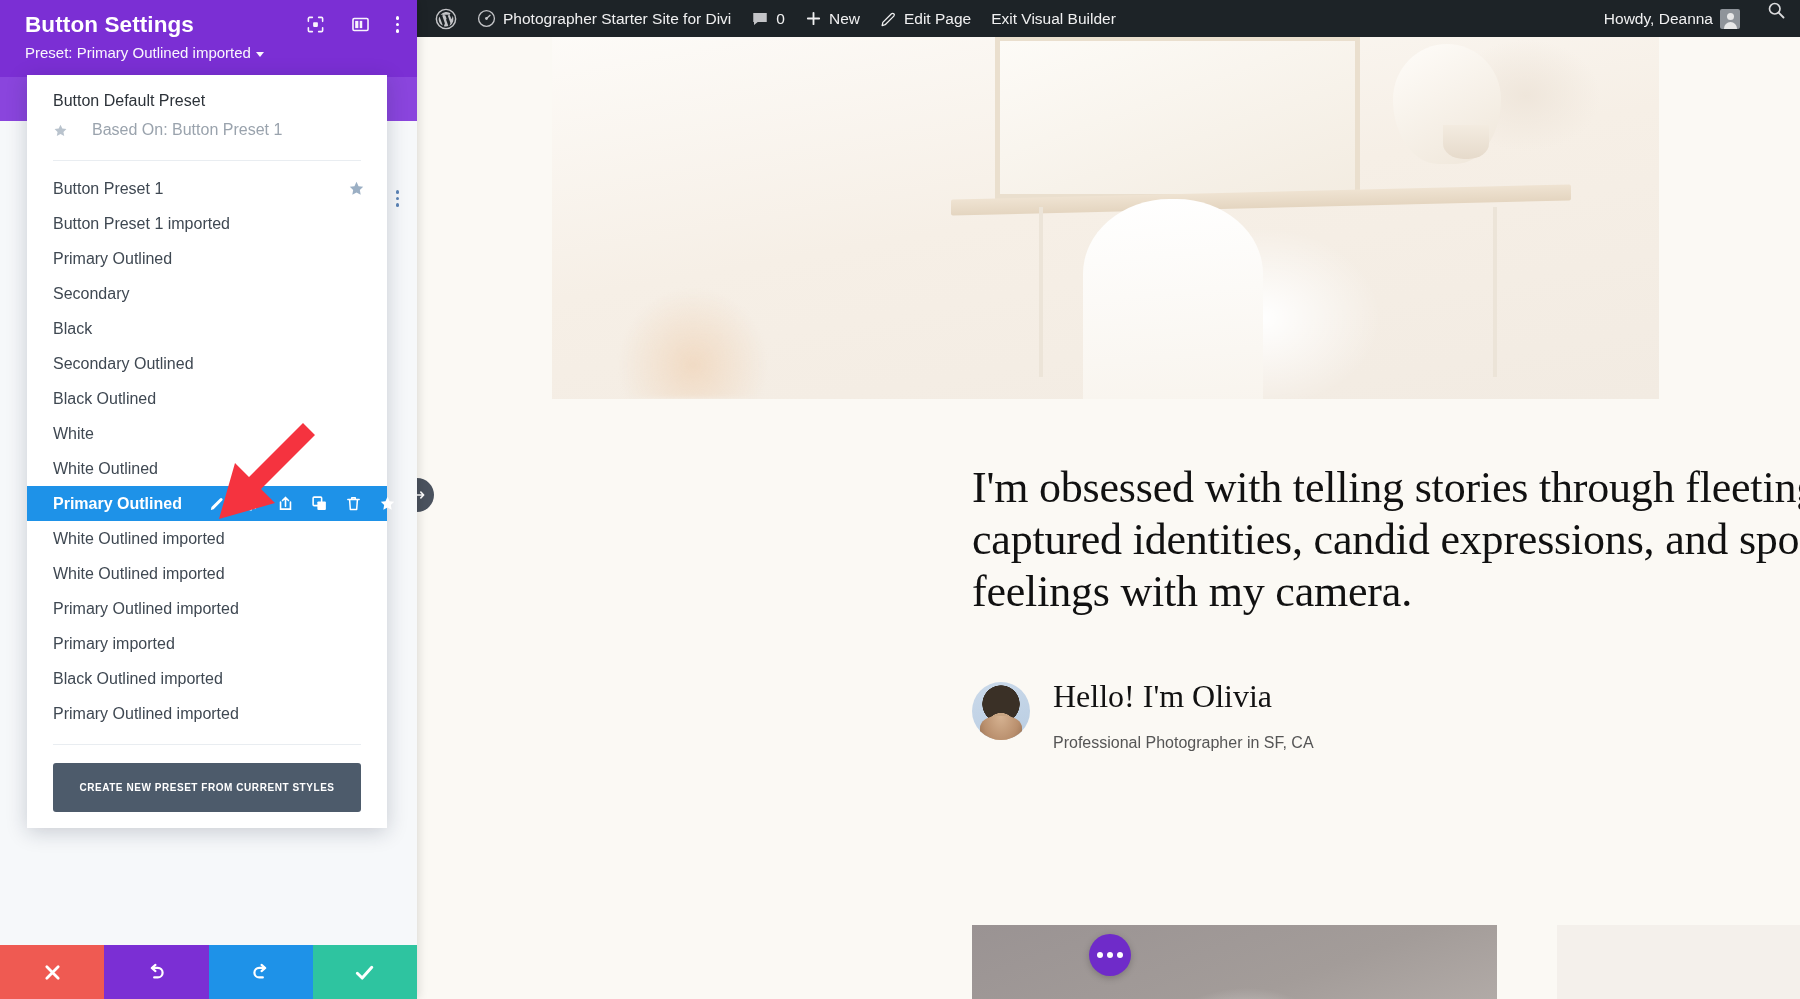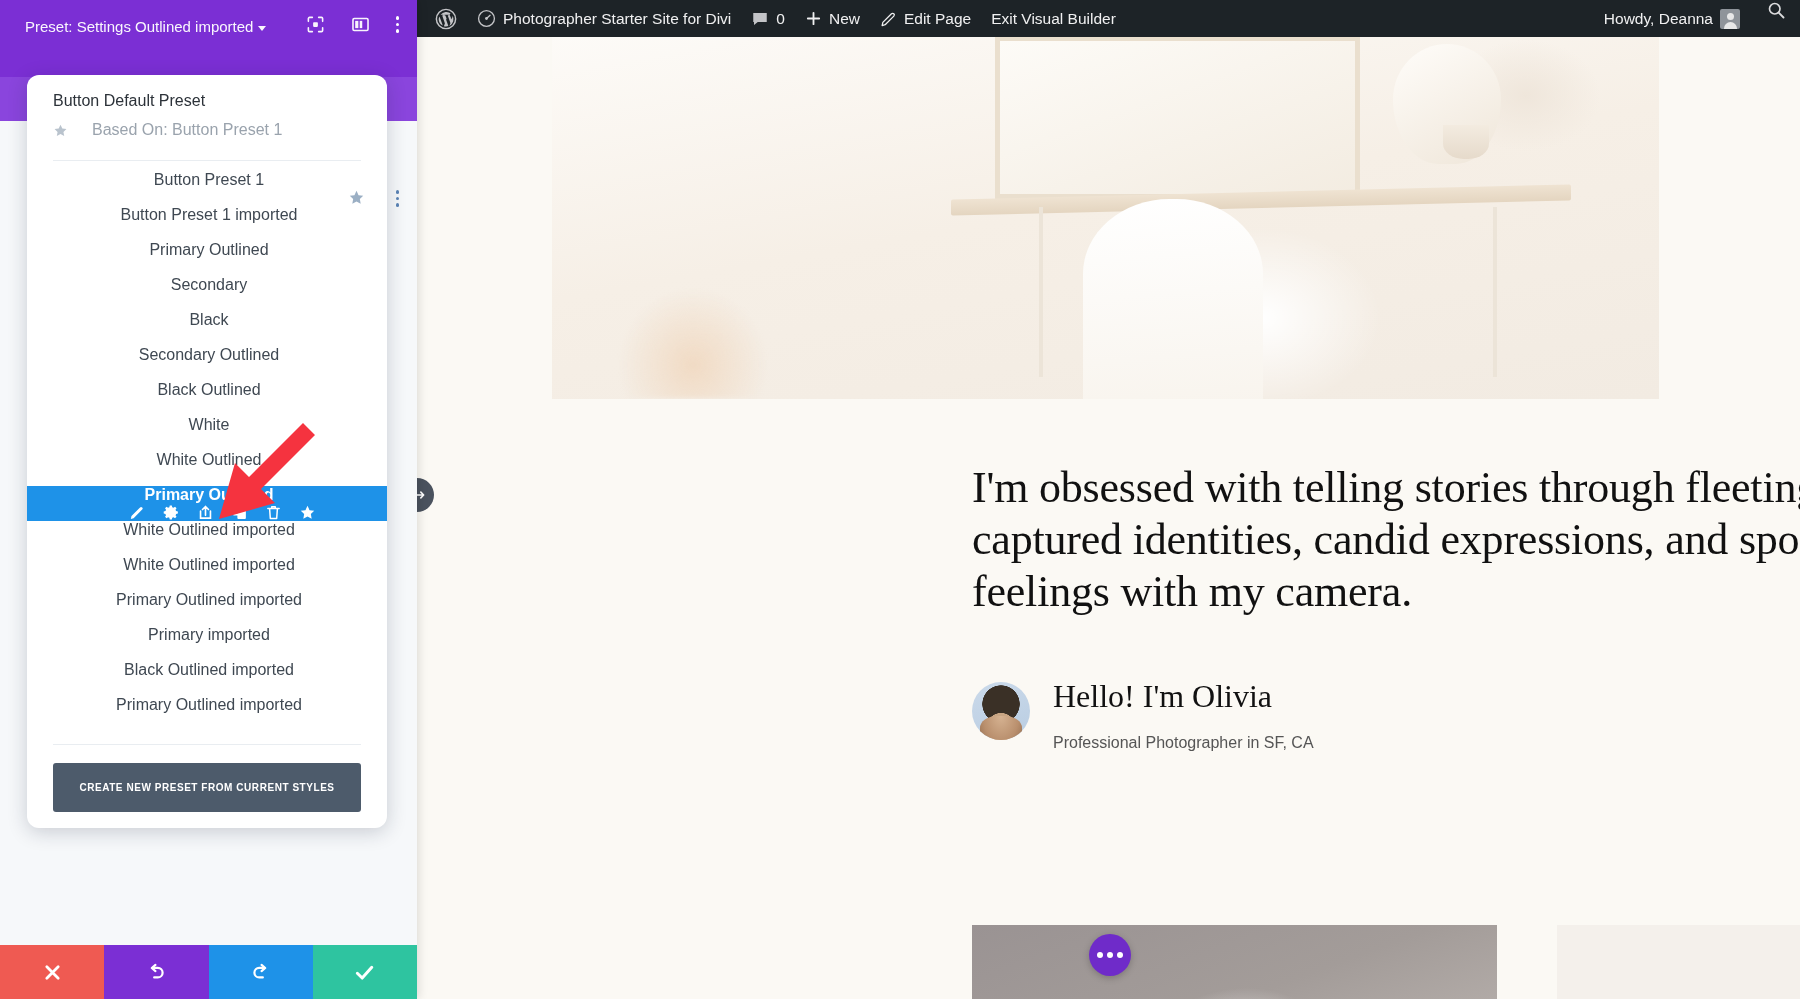--- a/index.html
+++ b/index.html
@@ -177,35 +177,35 @@
 
   .panel-body { position: absolute; left: 0; top: 121px; right: 0; bottom: 54px; background: #f6f8fa; }
   .dots-right {
     position: absolute; right: 18px; top: 69px; display: flex; flex-direction: column; gap: 3px;
   }
   .dots-right i { width: 3.5px; height: 3.5px; background: #5b83b5; border-radius: 50%; display: block; }
 
   
   .preset-dropdown {
     position: absolute; left: 27px; top: 75px; width: 360px;
-    background: #fff; border-radius: 12px;
+    background: #fff; border-radius: 0;
     box-shadow: 0 4px 20px rgba(20,30,55,.20);
     z-index: 60; padding-bottom: 8px;
   }
   .dd-default { padding: 17px 26px 13px 26px; }
   .dd-default-title { font-size: 16px; color: #2c3239; font-weight: 400; }
   .dd-based {
     display: flex; align-items: center; gap: 24px; margin-top: 11px;
     font-size: 16px; color: #9aa3ad;
   }
   .dd-sep { height: 1px; background: #e9edf1; margin: 8px 26px 0 26px; }
   .dd-list { padding: 10px 0 0 0; }
   .dd-item {
     display: flex; align-items: center; height: 35px;
-    padding: 0 22px 0 26px; font-size: 16px; color: #3f4852; cursor: pointer; position: relative; flex-direction: column;
+    padding: 0 22px 0 26px; font-size: 16px; color: #3f4852; cursor: pointer; position: relative;
   }
   .dd-item .dd-label { white-space: nowrap; }
   .dd-item.selected { background: #1e92e8; color: #fff; font-weight: 600; }
   .dd-item .star-fav {
     margin-left: auto; color: #9bafc4;
   }
   .dd-actions { display: flex; align-items: center; gap: 17px; margin-left: 27px; }
   .dd-actions .act { display: flex; cursor: pointer; }
   .dd-foot-sep { height: 1px; background: #e9edf1; margin: 13px 26px 0 26px; }
   .create-btn {
@@ -332,22 +332,23 @@
 
   <div class="resize-handle">
     <svg width="20" height="20" viewBox="0 0 24 24">
       <path d="M4 12h16M4 12l3.4-3.4M4 12l3.4 3.4M20 12l-3.4-3.4M20 12l-3.4 3.4" stroke="#ffffff" stroke-width="1.9" fill="none" stroke-linecap="round" stroke-linejoin="round"></path>
     </svg>
   </div>
 
   <div class="panel">
 
     <div class="panel-header">
+      <div class="panel-title">Button Settings</div>
       <div class="panel-preset">
-        <span>Preset: Settings Outlined imported</span>
+        <span>Preset: Primary Outlined imported</span>
         <span class="caret-down"></span>
       </div>
 
       <div class="panel-header-icons">
         <svg class="hicon" width="19" height="19" viewBox="0 0 24 24">
           <path d="M3 8V4.5A1.5 1.5 0 0 1 4.5 3H8M16 3h3.5A1.5 1.5 0 0 1 21 4.5V8M21 16v3.5a1.5 1.5 0 0 1-1.5 1.5H16M8 21H4.5A1.5 1.5 0 0 1 3 19.5V16" fill="none" stroke="#fff" stroke-width="2" stroke-linecap="round"></path>
           <rect x="9" y="9" width="6" height="6" rx="1" fill="#fff"></rect>
         </svg>
         <svg class="hicon" width="19" height="19" viewBox="0 0 24 24">
           <rect x="2.5" y="4.5" width="19" height="15" rx="1.6" fill="none" stroke="#fff" stroke-width="2"></rect>

